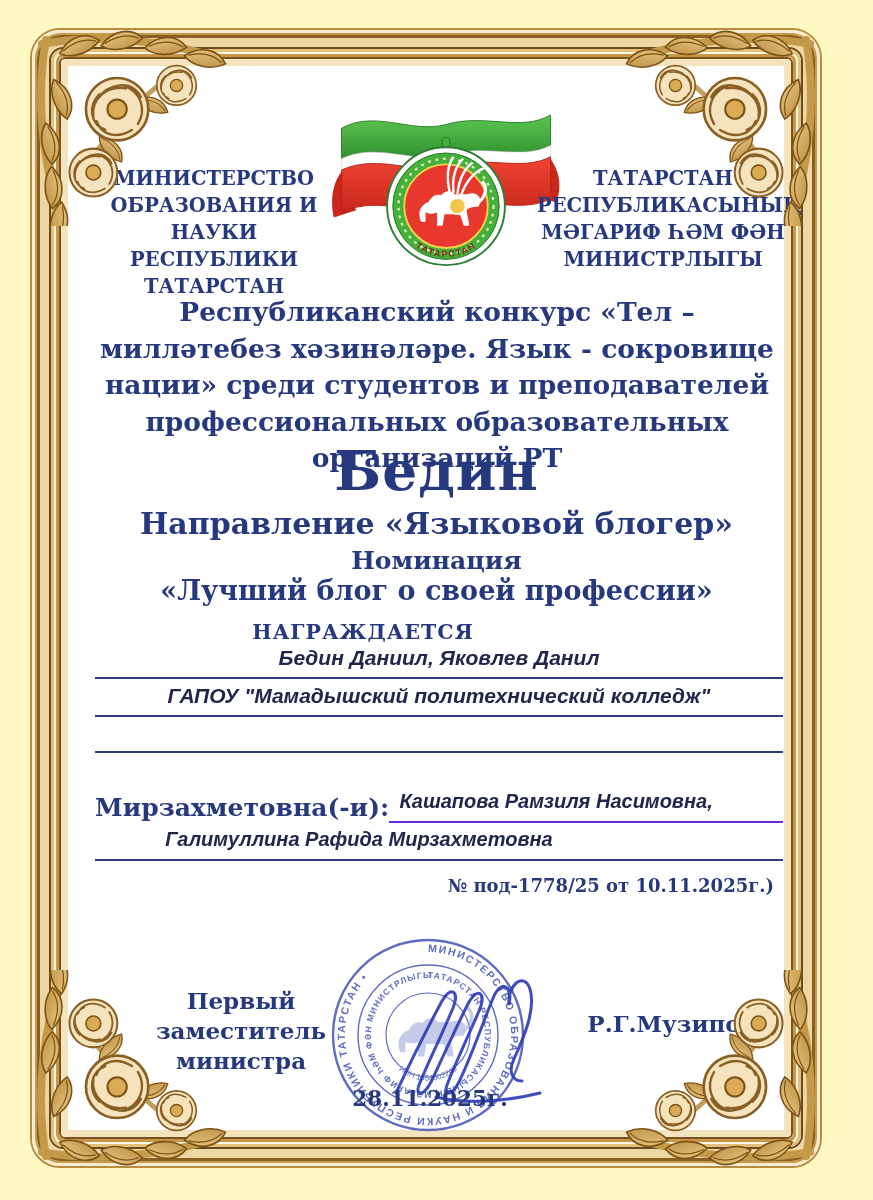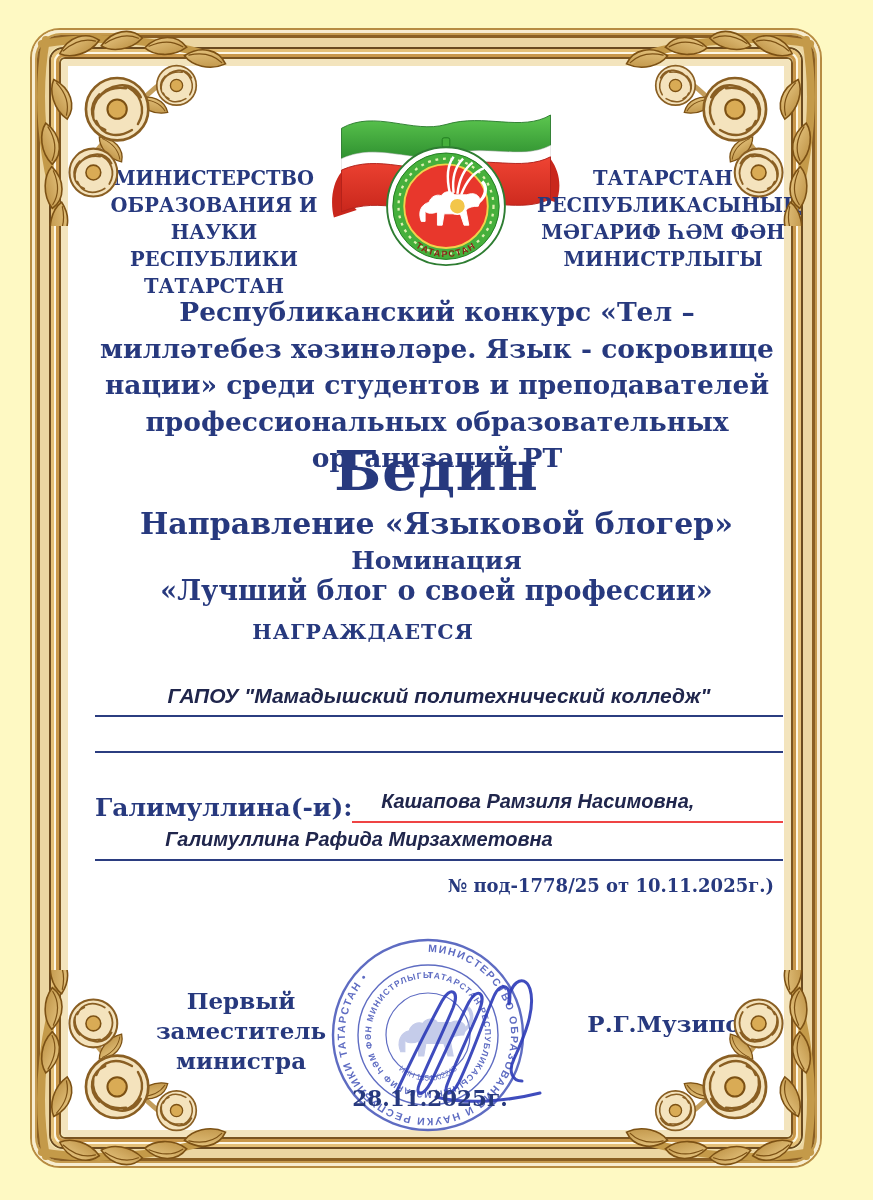--- a/index.html
+++ b/index.html
@@ -43,21 +43,21 @@
   .fill-line{position:absolute;left:95px;width:688px;height:31px;z-index:4;
              border-bottom:2px solid #2b3d80;text-align:center;}
   .hand{font-family:"Liberation Sans", sans-serif;font-style:italic;font-weight:bold;
         font-size:21px;color:#20264c;}
   .l-recipients{top:646px;}
   .l-org{top:684px;}
   .l-empty{top:720px;}
   .sup-row{position:absolute;left:95px;top:790px;width:688px;display:flex;
            align-items:flex-end;z-index:4;}
   .sup-label{font-weight:bold;font-size:25px;white-space:nowrap;padding-bottom:1px;}
-  .sup-seg{flex:1;border-bottom:2px solid #ef4444;height:33px;text-align:center;
+  .sup-seg{flex:1;border-bottom:2px solid #6d28d9;height:33px;text-align:center;
            padding-right:60px;box-sizing:border-box;}
   .sup-line2{position:absolute;left:95px;top:828px;width:688px;height:33px;z-index:4;
              border-bottom:2px solid #2b3d80;text-align:center;padding-right:160px;
              box-sizing:border-box;}
   .order{left:350px;top:872px;width:424px;text-align:right;font-weight:bold;
          font-size:18px;line-height:1.5;}
   .position-title{left:112px;top:986px;width:258px;text-align:center;font-weight:bold;
                   font-size:23px;line-height:1.3;}
   .signer{left:572px;top:1010px;width:200px;text-align:center;font-weight:bold;font-size:23px;}
   .date{left:330px;top:1086px;width:200px;text-align:center;font-weight:bold;
@@ -197,27 +197,30 @@
   </svg>
 
   <div class="abs comp-title navy">Республиканский конкурс «Тел – милләтебез хәзинәләре. Язык - сокровище нации» среди студентов и преподавателей профессиональных образовательных организаций РТ</div>
 
   <div class="abs big-heading navy">Бедин</div>
   <div class="abs direction navy">Направление «Языковой блогер»</div>
   <div class="abs nomination navy">«Лучший блог о своей профессии»</div>
   <div class="abs nom-label navy">Номинация</div>
   <div class="abs awarded navy">НАГРАЖДАЕТСЯ</div>
 
+  <div class="fill-line l-recipients">
+    <span class="hand">Бедин Даниил, Яковлев Данил</span>
+  </div>
   <div class="fill-line l-org">
     <span class="hand">ГАПОУ "Мамадышский политехнический колледж"</span>
   </div>
   <div class="fill-line l-empty"></div>
 
   <div class="sup-row">
-    <div class="sup-label navy">Галимуллина(-и):</div>
+    <div class="sup-label navy">Мирзахметовна(-и):</div>
     <div class="sup-seg">
       <span class="hand" style="font-size:20px">Кашапова Рамзиля Насимовна,</span>
     </div>
   </div>
   <div class="sup-line2">
     <span class="hand" style="font-size:20px">Галимуллина Рафида Мирзахметовна</span>
   </div>
 
   <div class="abs order navy">
     <div>№ под-1778/25 от 10.11.2025г.)</div>

